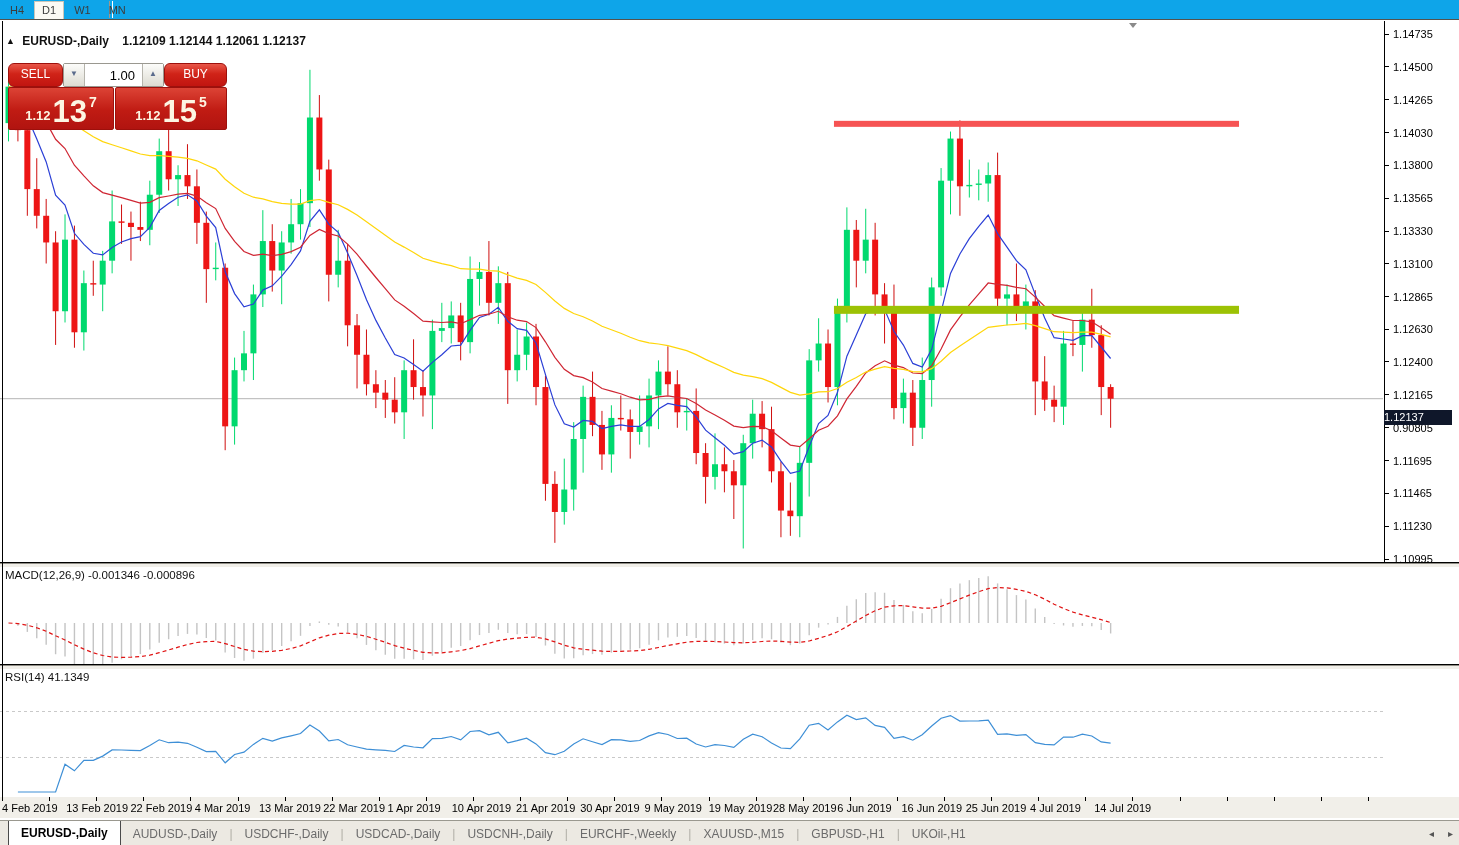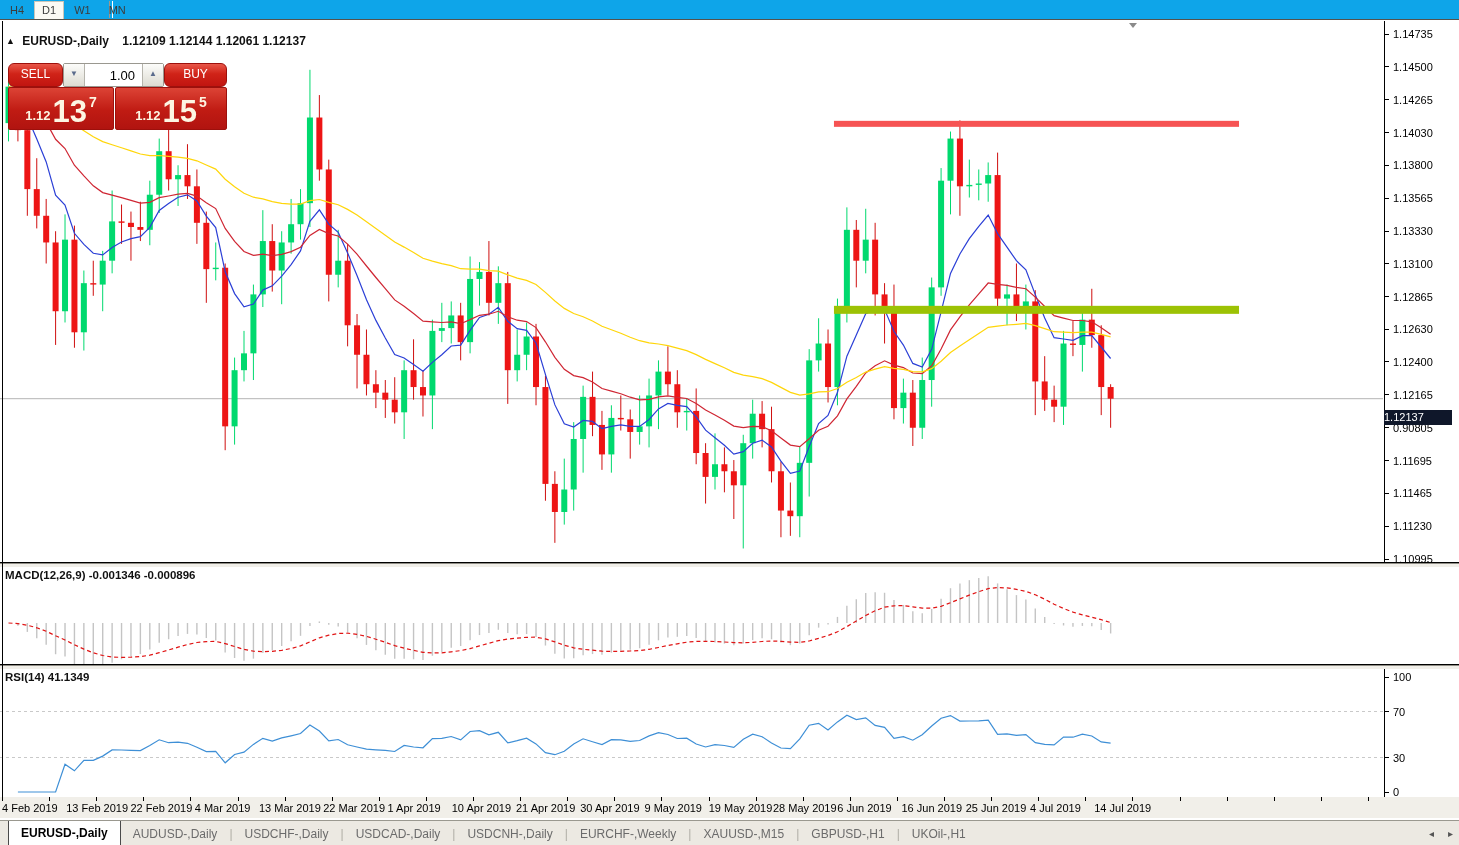--- a/index.html
+++ b/index.html
@@ -17,21 +17,21 @@
          border-top:1px solid #55534c;}
   .hline{position:absolute;left:0;width:1459px;height:1px;background:#000;}
   .groove{position:absolute;left:0;width:1459px;height:3px;background:#f1efe9;
           border-top:1px solid #8f8d85;border-bottom:1px solid #ffffff;}
   .vline{position:absolute;width:1px;background:#000;}
   svg{position:absolute;display:block;}
   
   #chart-title{position:absolute;left:6px;top:14px;font-size:12px;font-weight:bold;color:#111;}
   #chart-title .tri{font-size:9px;vertical-align:1px;margin-right:4px;}
   #chart-title .ohlc{margin-left:10px;font-weight:bold;}
-  .panel-label{position:absolute;left:5px;font-size:11.5px;font-weight:bold;color:#111;}
+  .panel-label{position:absolute;left:5px;font-size:11.5px;font-weight:normal;color:#111;}
   
   #oneclick{position:absolute;left:8px;top:43px;width:217px;height:62px;}
   .oc-btn{position:absolute;top:0;height:22px;border:1px solid #9d100c;border-radius:6px;
           background:linear-gradient(180deg,#e85648 0%,#d02318 45%,#c11510 100%);
           color:#fff;font-size:12px;text-align:center;line-height:21px;cursor:pointer;}
   #oc-sell{left:0;width:53px;} #oc-buy{left:156px;width:61px;}
   #oc-spin{position:absolute;left:55px;top:0;width:99px;height:22px;background:#f4f3ef;
            border:1px solid #9a9890;border-radius:2px;display:flex;}
   .spin-btn{width:20px;height:100%;background:linear-gradient(180deg,#fcfcfa,#dddbd2);
             border:0;font-size:8px;color:#5a6b8c;text-align:center;line-height:20px;cursor:pointer;}
@@ -519,30 +519,20 @@
     <div class="groove" style="top:645px"></div>
 
     <svg id="rsi-svg" style="left:0;top:649px;width:1383px;height:129px" viewBox="0 0 1383 129">
         <line x1="0" y1="42.5" x2="1383" y2="42.5" stroke="#c9c9c9" stroke-width="1" stroke-dasharray="3 3"></line>
         <line x1="0" y1="88.5" x2="1383" y2="88.5" stroke="#c9c9c9" stroke-width="1" stroke-dasharray="3 3"></line>
         <polyline points="17.9,123.0 27.3,123.0 36.8,123.0 46.2,123.0 55.6,123.0 65.0,95.2 74.4,101.8 83.9,91.3 93.3,91.4 102.7,87.1 112.1,80.9 121.5,81.0 131.0,81.4 140.4,81.6 149.8,76.5 159.2,70.8 168.6,73.7 178.1,73.1 187.5,74.3 196.9,78.2 206.3,82.6 215.7,82.4 225.2,93.8 234.6,85.5 244.0,83.1 253.4,75.4 262.8,69.3 272.3,72.1 281.7,68.9 291.1,66.8 300.5,64.5 309.9,56.0 319.4,62.0 328.8,71.9 338.2,70.5 347.6,75.8 357.0,78.0 366.5,80.2 375.9,80.9 385.3,81.4 394.7,82.5 404.1,76.4 413.6,78.0 423.0,78.8 432.4,69.6 441.8,69.3 451.2,67.5 460.7,70.9 470.1,62.5 479.5,61.6 488.9,65.9 498.3,63.3 507.8,73.9 517.2,71.7 526.6,69.2 536.0,74.9 545.4,83.6 554.9,85.7 564.3,82.3 573.7,75.1 583.1,69.8 592.5,72.7 602.0,75.6 611.4,70.7 620.8,70.9 630.2,72.4 639.6,71.5 649.1,66.9 658.5,63.6 667.9,65.5 677.3,69.5 686.7,69.2 696.2,75.0 705.6,78.0 715.0,75.6 724.4,76.5 733.8,78.4 743.3,70.2 752.7,65.1 762.1,67.7 771.5,74.0 780.9,79.0 790.4,79.7 799.8,69.9 809.2,56.2 818.6,54.3 828.0,60.9 837.5,52.9 846.9,46.2 856.3,50.6 865.7,48.9 875.1,56.4 884.6,58.4 894.0,69.4 903.4,67.7 912.8,71.2 922.2,65.8 931.7,57.0 941.1,49.2 950.5,46.6 959.9,52.1 969.3,52.0 978.8,51.9 988.2,51.2 997.6,65.3 1007.0,64.9 1016.4,66.3 1025.9,65.6 1035.3,73.6 1044.7,75.3 1054.1,75.9 1063.5,68.0 1073.0,68.2 1082.4,65.1 1091.8,67.0 1101.2,72.9 1110.6,74.1" fill="none" stroke="#3e8fd6" stroke-width="1.2"></polyline>
       </svg>
     <div class="panel-label" style="top:651px">
       <span>RSI(14)</span> <span>41.1349</span>
     </div>
-    <div id="axis-rsi" class="axis-col" style="top:649px;height:129px;border-left:1px solid #000;">
-        <div class="axis-tick" style="top: 7.5px;"></div>
-        <div class="axis-lbl" style="top: 1px;">100</div>
-        <div class="axis-tick" style="top: 42px;"></div>
-        <div class="axis-lbl" style="top: 35.5px;">70</div>
-        <div class="axis-tick" style="top: 88px;"></div>
-        <div class="axis-lbl" style="top: 81.5px;">30</div>
-        <div class="axis-tick" style="top: 122.5px;"></div>
-        <div class="axis-lbl" style="top: 116px;">0</div>
-      </div>
 
     <div class="hline" style="top:778px"></div>
     <div class="vline" style="left:2px;top:1px;height:777px"></div>
   </div>
 
   <div id="datestrip">
       <div class="dtick" style="left: 2px;"></div>
       <div class="dtick" style="left: 49.1px;"></div>
       <div class="dtick" style="left: 96.2px;"></div>
       <div class="dtick" style="left: 143.3px;"></div>

